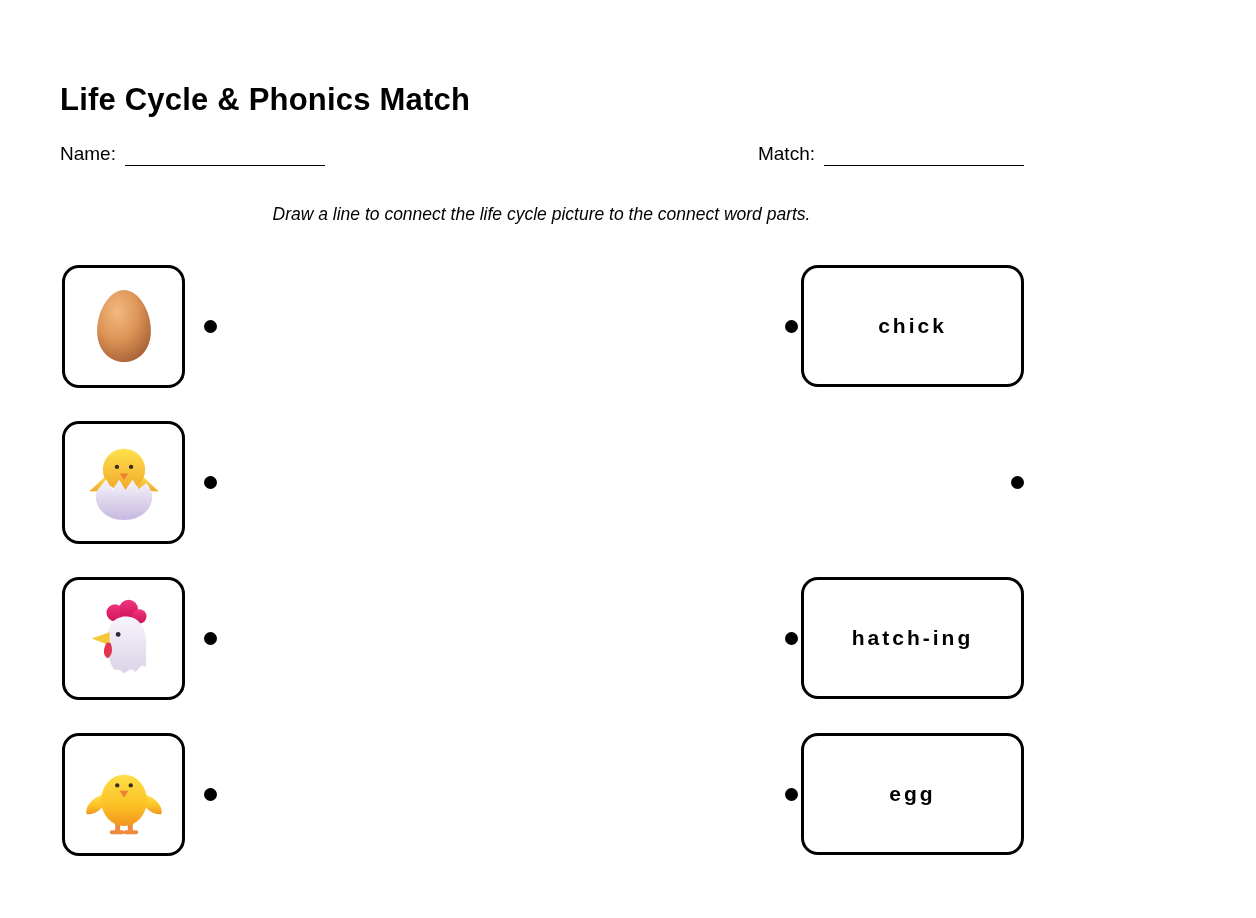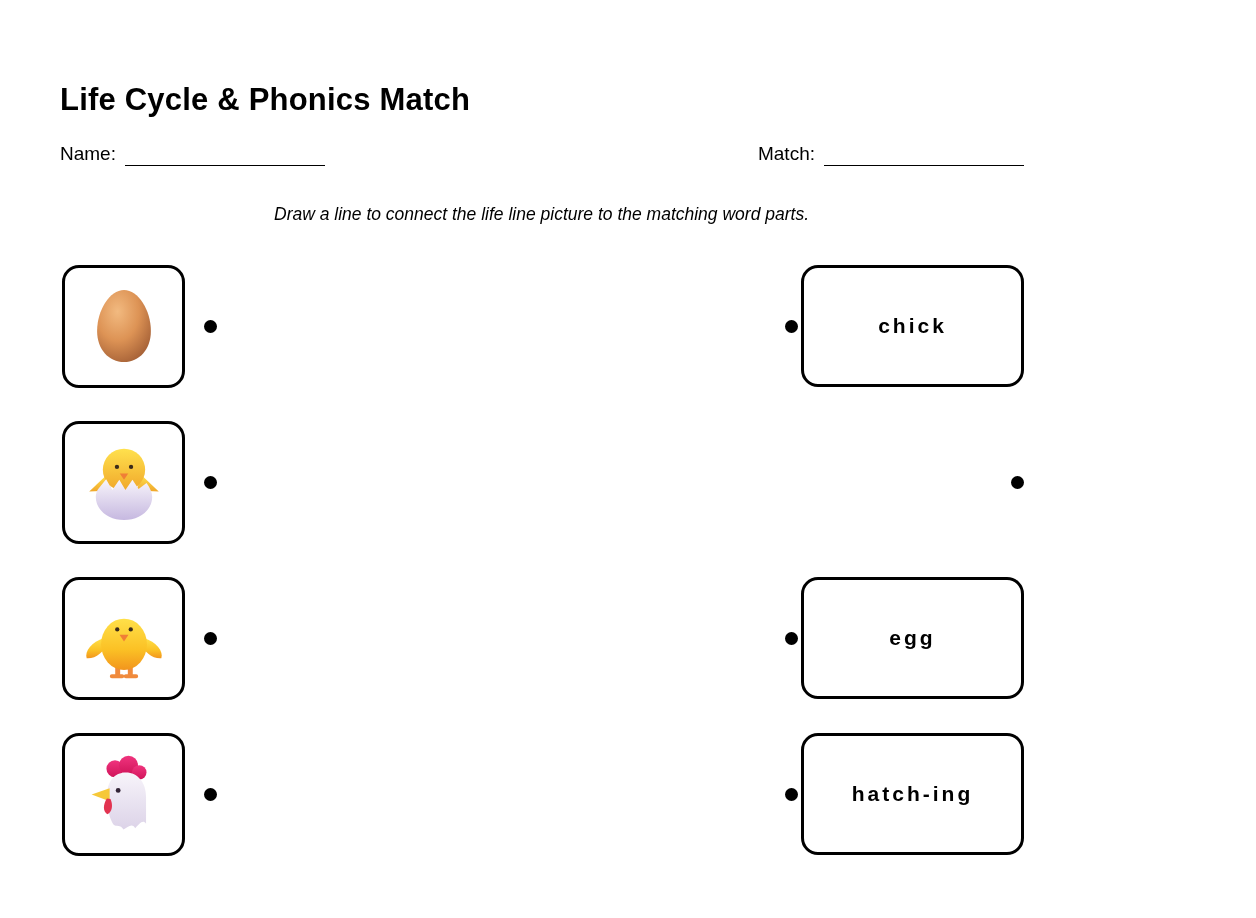--- a/index.html
+++ b/index.html
@@ -159,21 +159,21 @@
     <div class="meta-field">
       <span class="meta-label">Name:</span>
       <span class="blank-line"></span>
     </div>
     <div class="meta-field">
       <span class="meta-label">Match:</span>
       <span class="blank-line"></span>
     </div>
   </div>
 
-  <p class="instruction">Draw a line to connect the life line picture to the matching word parts.</p>
+  <p class="instruction">Draw a line to connect the life cycle picture to the connect word parts.</p>
 
   <div class="rows">
 
     <div class="match-row">
       <div class="left-group">
         <div class="pic-box">
           <svg class="emoji" width="84" height="84">
               <use href="#egg-icon" xlink:href="#egg-icon"></use>
             </svg>
         </div>
@@ -198,44 +198,44 @@
       </div>
       <div class="right-group">
         <span class="dot"></span>
       </div>
     </div>
 
     <div class="match-row">
       <div class="left-group">
         <div class="pic-box">
           <svg class="emoji" width="90" height="90">
+              <use href="#chicken-icon" xlink:href="#chicken-icon"></use>
+            </svg>
+        </div>
+        <span class="dot"></span>
+      </div>
+      <div class="right-group">
+        <span class="dot"></span>
+        <div class="word-card">
+          <span>hatch-ing</span>
+        </div>
+      </div>
+    </div>
+
+    <div class="match-row">
+      <div class="left-group">
+        <div class="pic-box">
+          <svg class="emoji" width="90" height="90">
               <use href="#chick-icon" xlink:href="#chick-icon"></use>
             </svg>
         </div>
         <span class="dot"></span>
       </div>
       <div class="right-group">
         <span class="dot"></span>
         <div class="word-card">
           <span>egg</span>
         </div>
       </div>
     </div>
 
-    <div class="match-row">
-      <div class="left-group">
-        <div class="pic-box">
-          <svg class="emoji" width="90" height="90">
-              <use href="#chicken-icon" xlink:href="#chicken-icon"></use>
-            </svg>
-        </div>
-        <span class="dot"></span>
-      </div>
-      <div class="right-group">
-        <span class="dot"></span>
-        <div class="word-card">
-          <span>hatch-ing</span>
-        </div>
-      </div>
-    </div>
-
   </div>
 </div>
 
 </body></html>

